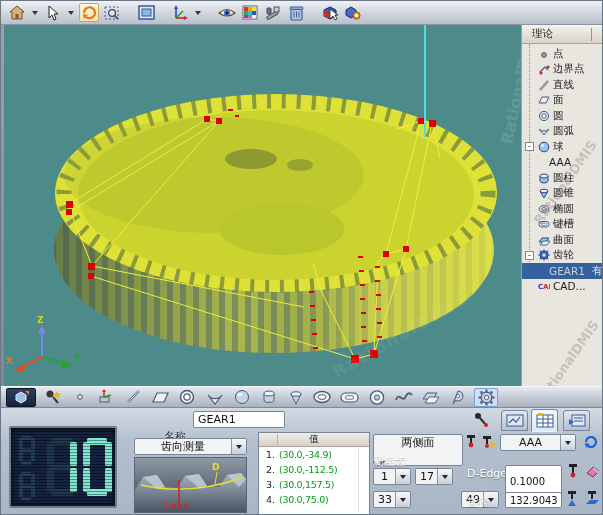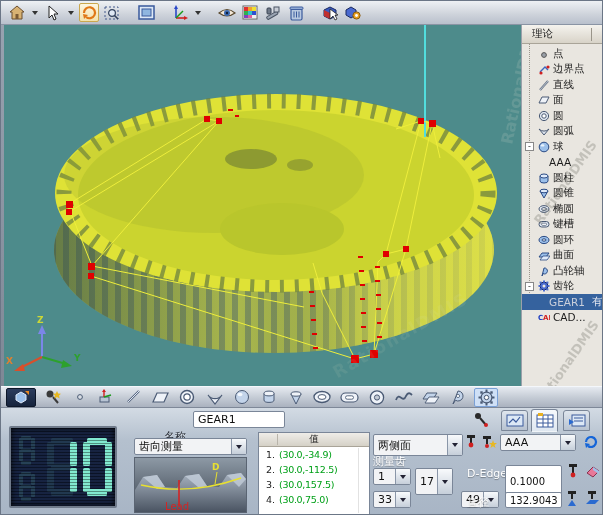--- a/index.html
+++ b/index.html
@@ -56,21 +56,21 @@
 
   
   .bpanel { position:absolute; left:0; top:407px; width:603px; height:108px;
     background:linear-gradient(#d3dbe4,#b4c0ce 30%,#a8b5c5); font-size:11px; }
   .bp-label { position:absolute; color:#fff; text-shadow:0 1px 1px rgba(0,0,0,.35); }
   .bp-label.dark { color:#2a2f38; text-shadow:0 1px 0 rgba(255,255,255,.5);margin-top:16px; }
   .field { position:absolute; background:#fff; border:1px solid #7a8698; border-radius:2px;
     font-size:11px; padding:1px 4px; color:#111; font-family:"DejaVu Sans",sans-serif; }
   .combo { position:absolute; background:#f2f3f5; border:1px solid #7a8698; border-radius:2px;
     display:flex; align-items:center; overflow:hidden; }
-  .combo .ctext { flex:1; padding:0 4px; color:#111; white-space:nowrap; overflow:hidden; }
+  .combo .ctext { flex:1; padding:0 4px; color:#111; white-space:nowrap; overflow:hidden;text-align:center; }
   .combo .cbtn { width:15px; align-self:stretch; background:linear-gradient(#f8fafc,#c6cfda);
     border-left:1px solid #8a96a8; display:flex; align-items:center; justify-content:center; }
   .combo .cbtn::after { content:""; width:0; height:0; border-left:3.5px solid transparent;
     border-right:3.5px solid transparent; border-top:4.5px solid #223; }
 
   .lcd { position:absolute; left:8px; top:18px; width:108px; height:82px;
     background:#121f3d; border:2px solid #6f7a8a; border-radius:2px; box-shadow:inset 0 0 6px #000; }
   .lcd .scan { position:absolute; inset:0;
     background:repeating-linear-gradient(180deg, rgba(0,0,0,.38) 0 1px, rgba(255,255,255,.02) 1px 3px); }
 
@@ -386,37 +386,24 @@
         </div>
         <div class="trow">
           <svg class="ticon">
               <rect x="1" y="3.5" width="10" height="5.5" rx="2.7" fill="#dfe6f0" stroke="#4a5a74"></rect>
               <rect x="3.6" y="5.2" width="5" height="2.2" rx="1.1" fill="#fff" stroke="#4a5a74" stroke-width=".7"></rect>
             </svg>
           <span>键槽</span>
         </div>
         <div class="trow">
           <svg class="ticon">
-              <ellipse cx="6" cy="6" rx="5" ry="3.6" fill="#9cc0ea" stroke="#2a4a84"></ellipse>
-              <ellipse cx="6" cy="6" rx="2" ry="1.2" fill="#e9e6e0" stroke="#2a4a84"></ellipse>
-            </svg>
-          <span>圆环</span>
-        </div>
-        <div class="trow">
-          <svg class="ticon">
               <polygon points="1,8 4,4 11,4 8,8" fill="#9cc0ea" stroke="#2a4a84"></polygon>
               <polygon points="2,11 5,7 12,7 9,11" fill="#dfeafa" stroke="#2a4a84" stroke-width=".8"></polygon>
             </svg>
           <span>曲面</span>
-        </div>
-        <div class="trow">
-          <svg class="ticon">
-              <path d="M3,3 a3,3 0 1 1 -1,5.6 L1,11 Z" transform="translate(3,0)" fill="#9cc0ea" stroke="#2a4a84"></path>
-            </svg>
-          <span>凸轮轴</span>
         </div>
         <div class="trow">
           <span class="exp">-</span>
           <svg class="ticon">
             <circle cx="6" cy="6" r="4" fill="#4a6ad0" stroke="#1a2a60"></circle>
             <g fill="#4a6ad0">
                 <rect x="5" y="0.5" width="2" height="2"></rect>
                 <rect x="5" y="9.5" width="2" height="2"></rect>
                 <rect x="0.5" y="5" width="2" height="2"></rect>
                 <rect x="9.5" y="5" width="2" height="2"></rect>
@@ -687,31 +674,31 @@
       <div class="vrow">
         <span class="vno">3.</span>
         <span class="vval">(30.0,157.5)</span>
       </div>
       <div class="vrow">
         <span class="vno">4.</span>
         <span class="vval">(30.0,75.0)</span>
       </div>
     </div>
 
-    <div class="combo" style="left:372px; top:26px; width:90px; height:22px;">
+    <div class="combo" style="left:372px; top:26px; width:90px; height:32px;flex-direction:column;">
       <span class="ctext">两侧面</span>
       <span class="cbtn"></span>
     </div>
     <span class="bp-label" style="left:372px; top:46px;">测量齿</span>
 
     <div class="combo" style="left:372px; top:60px; width:38px; height:17px;">
       <span class="ctext">1</span>
         <span class="cbtn"></span>
     </div>
-    <div class="combo" style="left:414px; top:60px; width:38px; height:27px;">
+    <div class="combo" style="left:414px; top:60px; width:38px; height:17px;">
       <span class="ctext">17</span>
         <span class="cbtn"></span>
     </div>
     <div class="combo" style="left:372px; top:83px; width:38px; height:17px;">
       <span class="ctext">33</span>
         <span class="cbtn"></span>
     </div>
     <div class="combo" style="left:414px; top:83px; width:38px; height:17px;margin-left:46px;">
       <span class="ctext">49</span>
         <span class="cbtn"></span>

